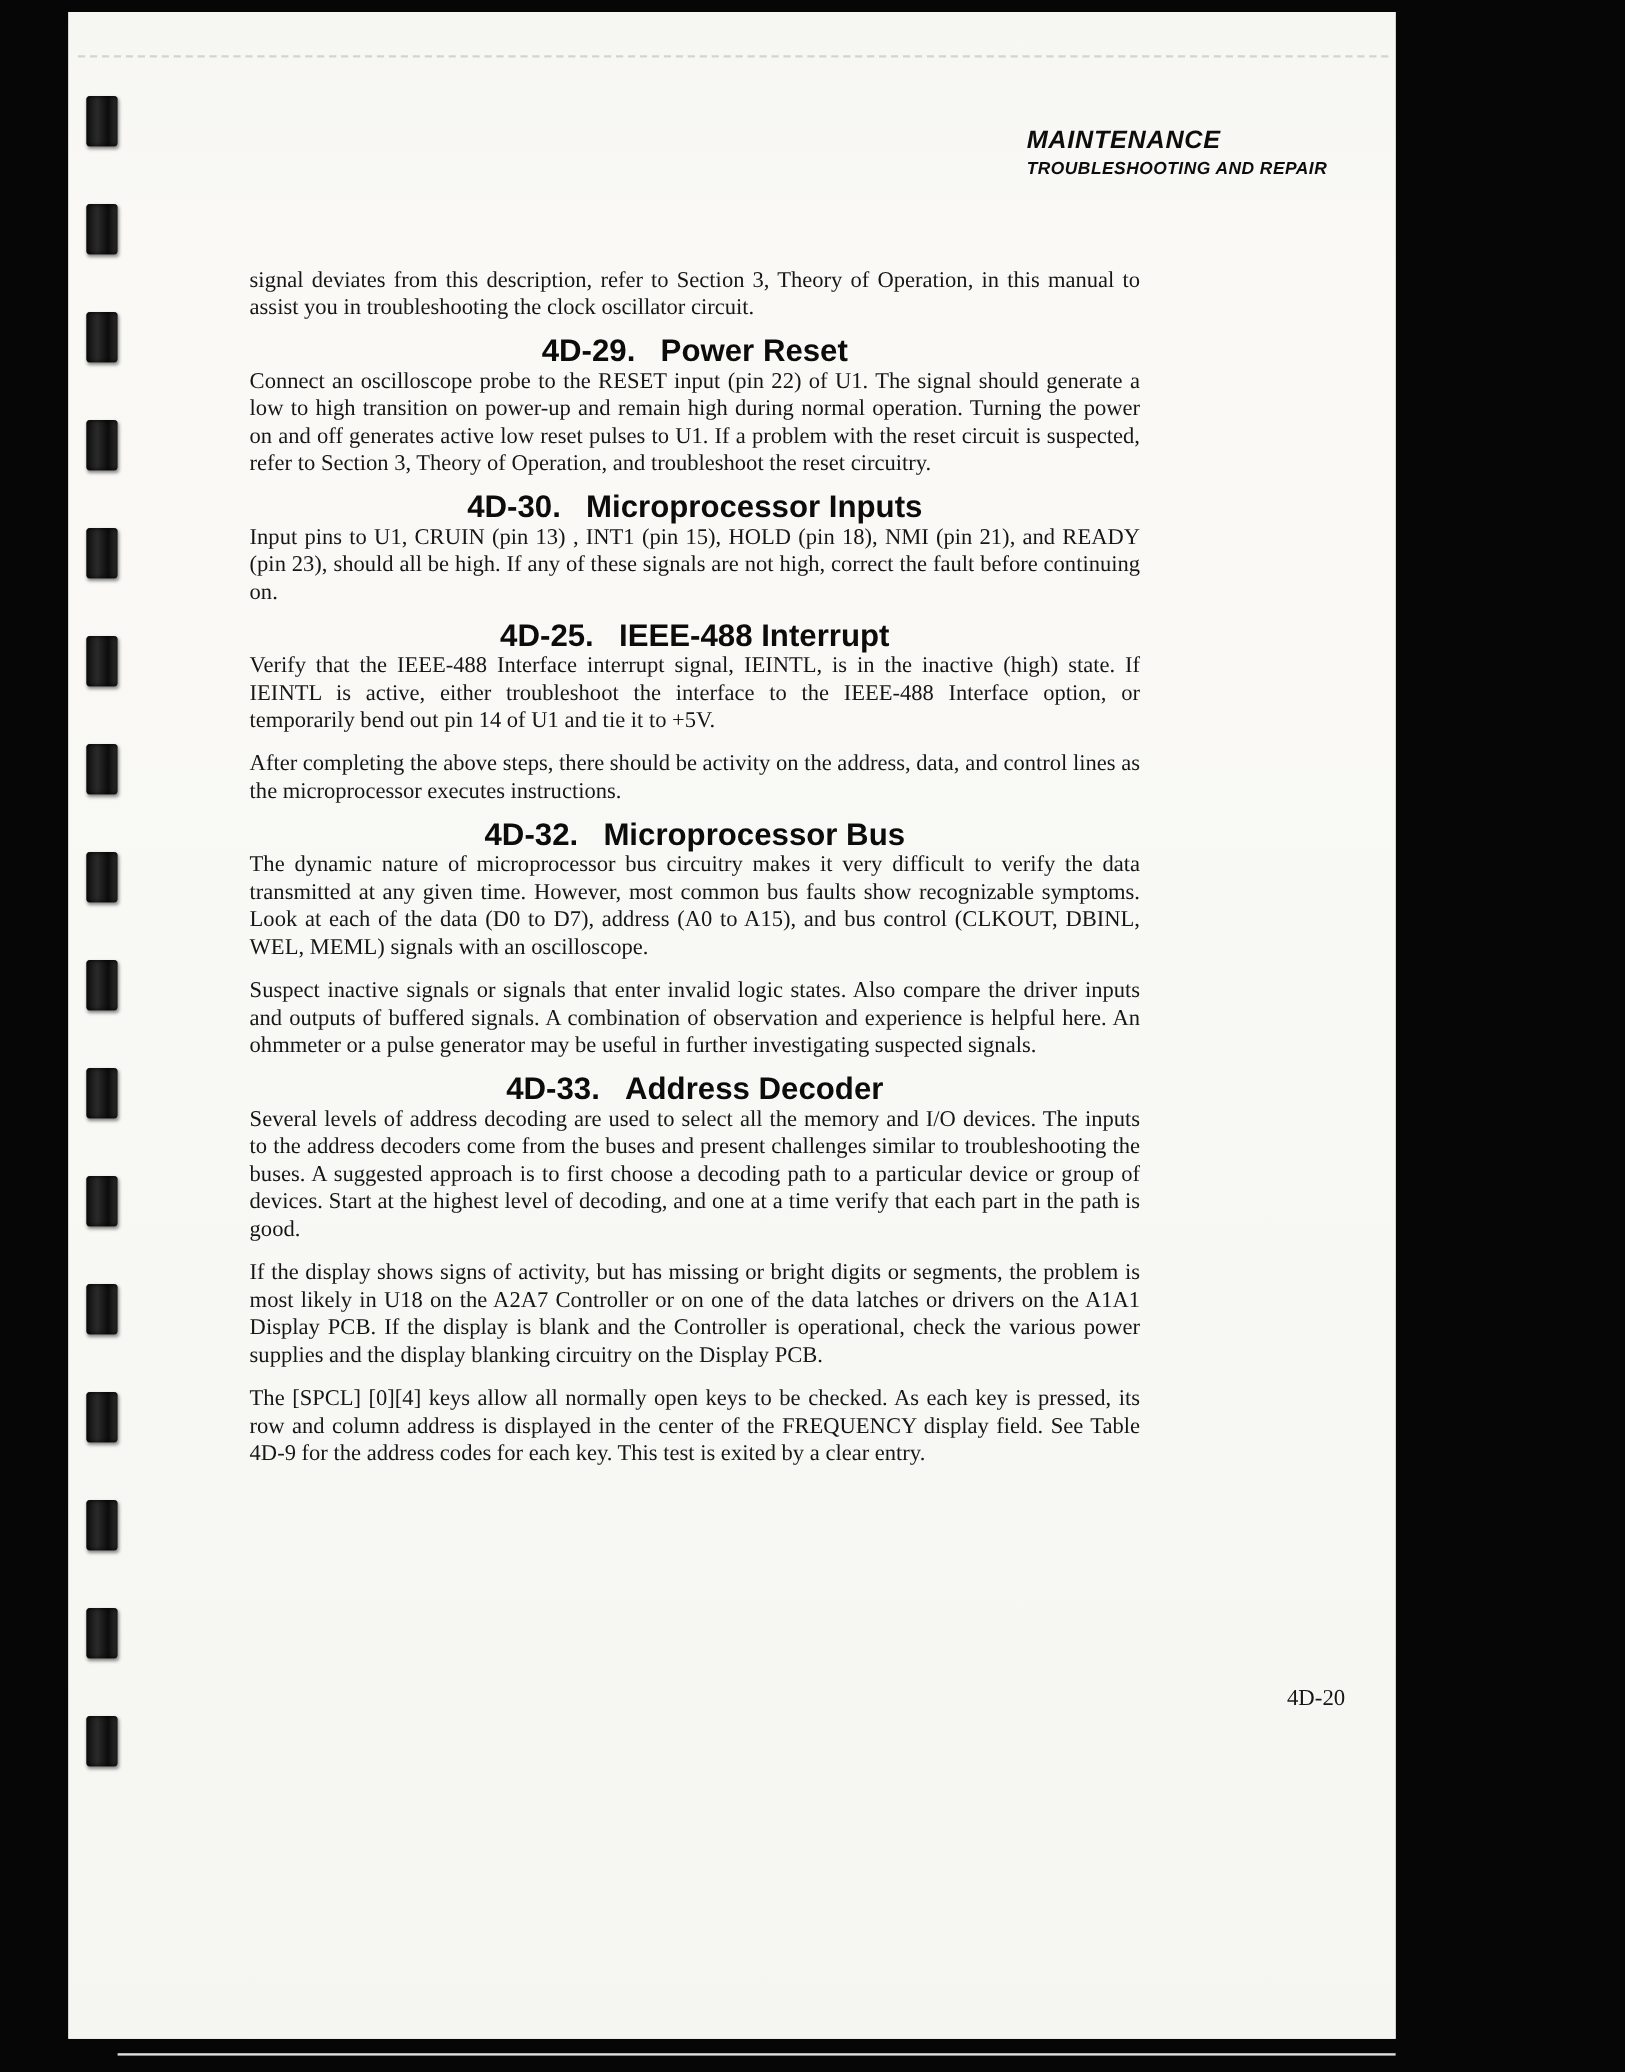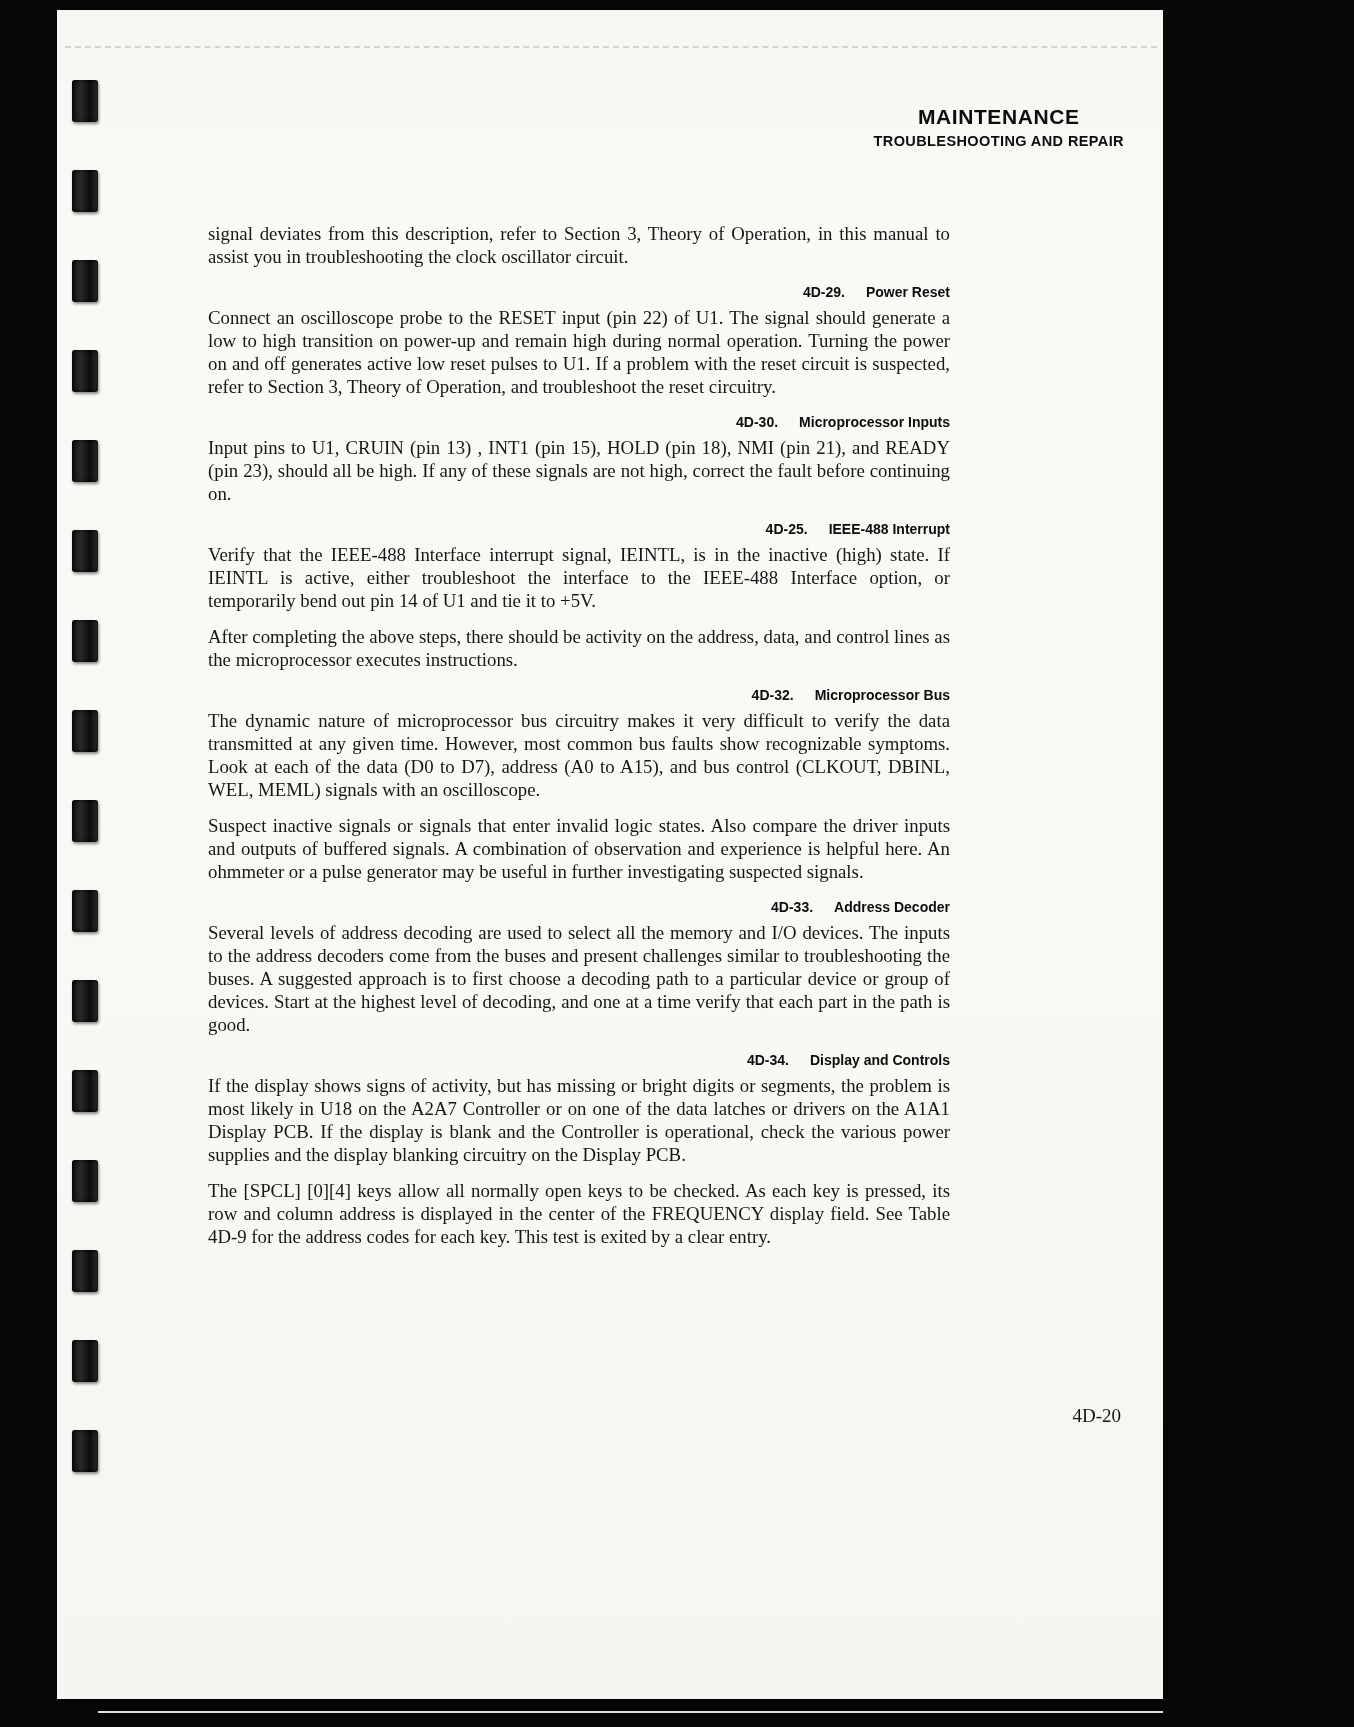--- a/index.html
+++ b/index.html
@@ -34,24 +34,25 @@
     left: 15px;
     width: 26px;
     height: 42px;
     border-radius: 3px;
     background: linear-gradient(90deg, #101010 0%, #2a2a2a 35%, #0c0c0c 70%, #333 100%);
     box-shadow: 1px 2px 3px rgba(0,0,0,0.45), inset 0 0 4px #000;
   }
   .header {
     position: absolute;
     top: 95px;
-    right: 39px;
-    text-align: center;
+    right: 57px;
+    text-align: left;
     font-family: "Liberation Sans", sans-serif;
     color: #0d0d0d;
+    font-style: italic;
   }
   .header .line1 {
     font-size: 21px;
     font-weight: bold;
     letter-spacing: 0.6px;
   }
   .header .line2 {
     font-size: 14.5px;
     font-weight: bold;
     letter-spacing: 0.4px;
@@ -65,26 +66,26 @@
     color: #161616;
     font-size: 18.8px;
     line-height: 23px;
     text-align: justify;
   }
   .content p {
     margin: 0 0 13px 0;
   }
   h3.shead {
     font-family: "Liberation Sans", sans-serif;
-    font-size: 14px;
+    font-size: 26px;
     font-weight: bold;
     color: #0c0c0c;
     line-height: 23px;
     margin: 13px 0 2px 0;
-    text-align: right;
+    text-align: center;
   }
   h3.shead .sh-title { margin-left: 21px; }
   .pagenum {
     position: absolute;
     top: 1395px;
     right: 42px;
     font-size: 19px;
     color: #161616;
     font-family: "Liberation Serif", serif;
   }
@@ -166,23 +167,20 @@
       </div>
 
       <div class="section">
         <h3 class="shead">
           <span class="sh-num">4D-33.</span><span class="sh-title">Address Decoder</span>
         </h3>
         <p>Several levels of address decoding are used to select all the memory and I/O devices. The inputs to the address decoders come from the buses and present challenges similar to troubleshooting the buses. A suggested approach is to first choose a decoding path to a particular device or group of devices. Start at the highest level of decoding, and one at a time verify that each part in the path is good.</p>
       </div>
 
       <div class="section">
-        <h3 class="shead">
-          <span class="sh-num">4D-34.</span><span class="sh-title">Display and Controls</span>
-        </h3>
         <p>If the display shows signs of activity, but has missing or bright digits or segments, the problem is most likely in U18 on the A2A7 Controller or on one of the data latches or drivers on the A1A1 Display PCB. If the display is blank and the Controller is operational, check the various power supplies and the display blanking circuitry on the Display PCB.</p>
         <p>The [SPCL] [0][4] keys allow all normally open keys to be checked. As each key is pressed, its row and column address is displayed in the center of the FREQUENCY display field. See Table 4D-9 for the address codes for each key. This test is exited by a clear entry.</p>
       </div>
 
     </div>
 
     <div class="pagenum">4D-20</div>
   </div>
 
   <div class="bottom-line"></div>

